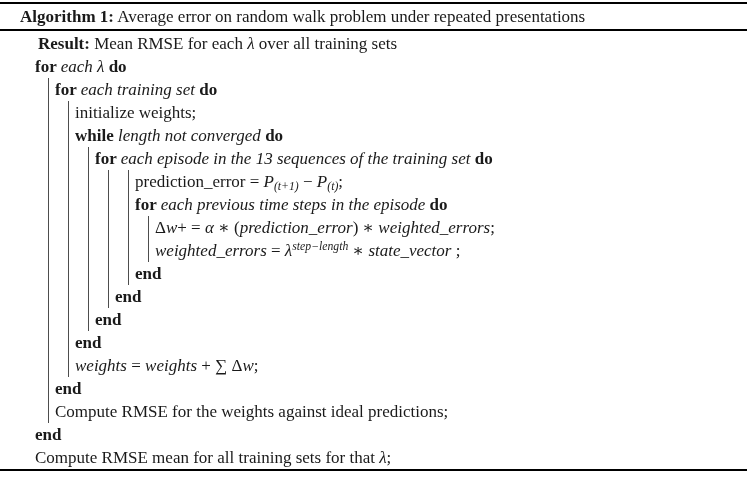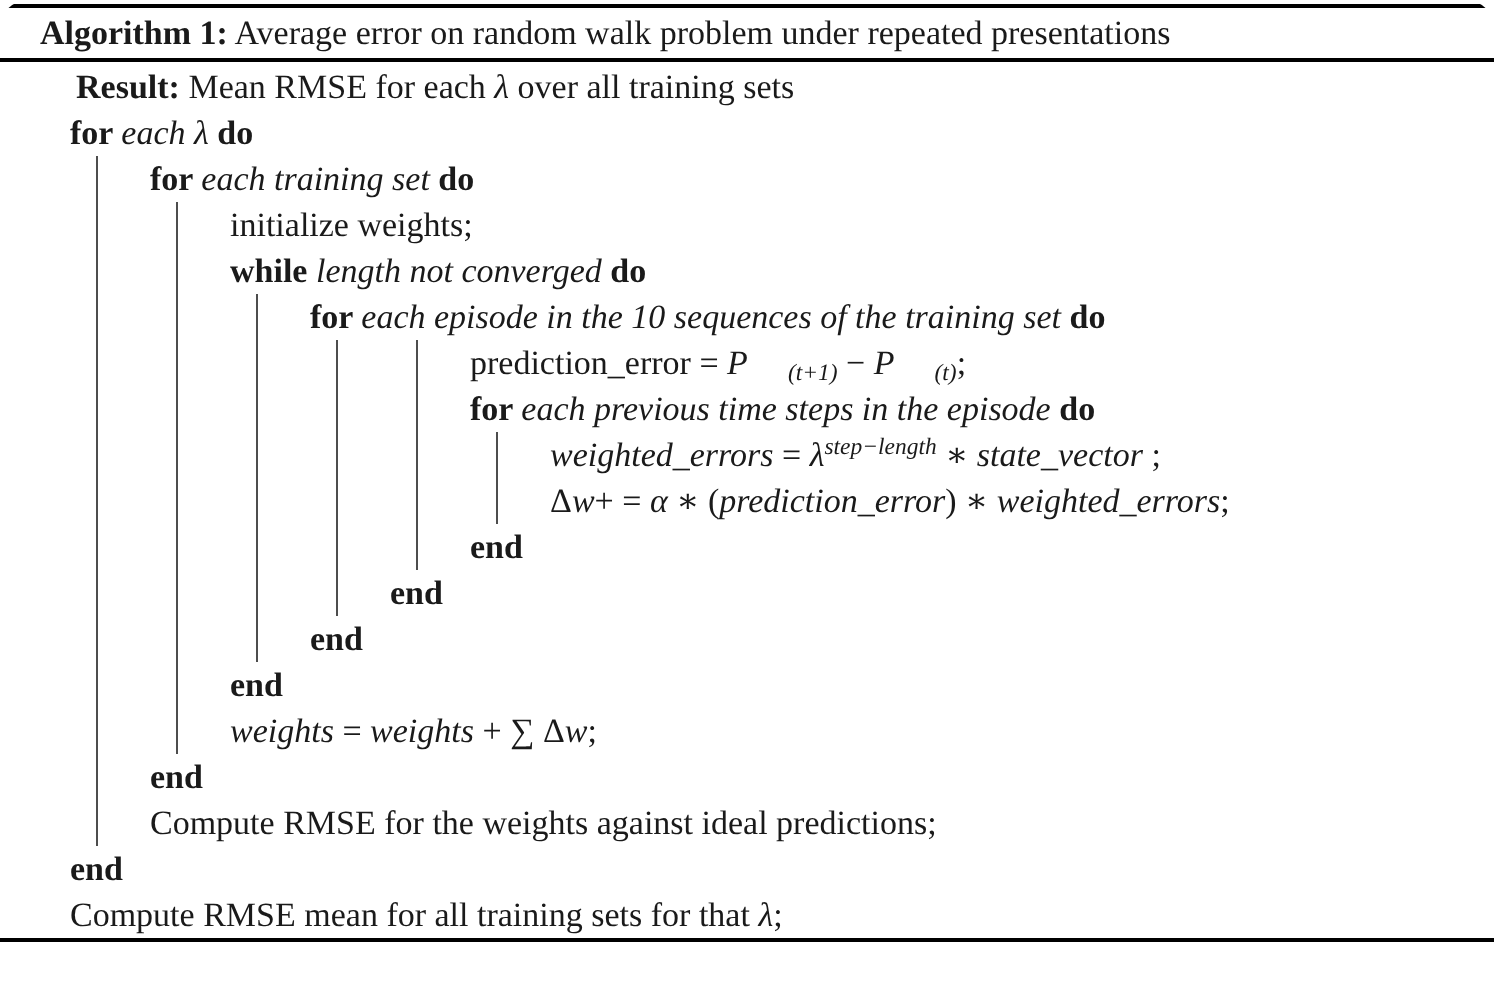--- a/index.html
+++ b/index.html
@@ -4,33 +4,32 @@
 <style>
   html,body{margin:0;padding:0;background:#fff;}
   .algo{
     position:relative;
     width:747px;height:498px;
     background:var(--bg,#ffffff);
     color:var(--fg,#1a1a1a);
     font-family:"Liberation Serif","DejaVu Serif",serif;
     font-size:17px;
     overflow:hidden;
-    border-radius:14px;
   }
   .hrule{height:2px;background:var(--rule,#000000);width:747px;}
   .hrule.top{margin-top:2px;}
   .caption{height:25px;line-height:25px;padding-left:20px;white-space:nowrap;}
   .algo-body{padding:1px 0 0 35px;}
   .ln{height:23px;line-height:23px;white-space:nowrap;}
   .ln.result{text-indent:3px;}
-  .blk-body{margin-left:13px;border-left:1px solid var(--vrule,#4d4d4d);padding-left:26px;}
+  .blk-body{margin-left:13px;border-left:1px solid var(--vrule,#4d4d4d);padding-left:6px;}
   .b{font-weight:bold;}
   .i{font-style:italic;}
   sub,sup{font-size:69%;line-height:0;}
-  sub{vertical-align:-0.28em;margin-left:20px;}
+  sub{vertical-align:-0.28em;}
   sup{vertical-align:0.5em;}
 </style>
 </head>
 <body>
 
 <div class="algo" style="--bg: #ffffff; --fg: #1a1a1a; --vrule: #4d4d4d;">
   <div class="hrule top" style="background: rgb(0, 0, 0);"></div>
   <div class="caption"><span class="b">Algorithm 1:</span><span> Average error on random walk problem under repeated presentations</span></div>
   <div class="hrule mid" style="background: rgb(0, 0, 0);"></div>
   <div class="algo-body" id="algo-body">
@@ -39,30 +38,30 @@
         <div class="ln"><span class="b">for </span><span class="i">each λ </span><span class="b">do</span></div>
         <div class="blk-body">
           <div>
             <div class="ln"><span class="b">for </span><span class="i">each training set </span><span class="b">do</span></div>
             <div class="blk-body">
               <div class="ln"><span>initialize weights;</span></div>
               <div>
                 <div class="ln"><span class="b">while </span><span class="i">length not converged </span><span class="b">do</span></div>
                 <div class="blk-body">
                   <div>
-                    <div class="ln"><span class="b">for </span><span class="i">each episode in the 10 sequences of the training set </span><span class="b">do</span></div>
+                    <div class="ln"><span class="b">for </span><span class="i">each episode in the 13 sequences of the training set </span><span class="b">do</span></div>
                     <div class="blk-body">
                       <div>
                         <div class="blk-body">
                           <div class="ln"><span>prediction_error = </span><span class="i">P</span><sub class="i">(t+1)</sub><span> − </span><span class="i">P</span><sub class="i">(t)</sub><span>;</span></div>
                           <div>
                             <div class="ln"><span class="b">for </span><span class="i">each previous time steps in the episode </span><span class="b">do</span></div>
                             <div class="blk-body">
+                              <div class="ln"><span>Δ</span><span class="i">w</span><span>+ = </span><span class="i">α</span><span> ∗ (</span><span class="i">prediction_error</span><span>) ∗ </span><span class="i">weighted_errors</span><span>;</span></div>
                               <div class="ln"><span class="i">weighted_errors</span><span> = </span><span class="i">λ</span><sup class="i">step−length</sup><span> ∗ </span><span class="i">state_vector</span><span> ;</span></div>
-                              <div class="ln"><span>Δ</span><span class="i">w</span><span>+ = </span><span class="i">α</span><span> ∗ (</span><span class="i">prediction_error</span><span>) ∗ </span><span class="i">weighted_errors</span><span>;</span></div>
                             </div>
                             <div class="ln"><span class="b">end</span></div>
                           </div>
                         </div>
                         <div class="ln"><span class="b">end</span></div>
                       </div>
                     </div>
                     <div class="ln"><span class="b">end</span></div>
                   </div>
                 </div>

